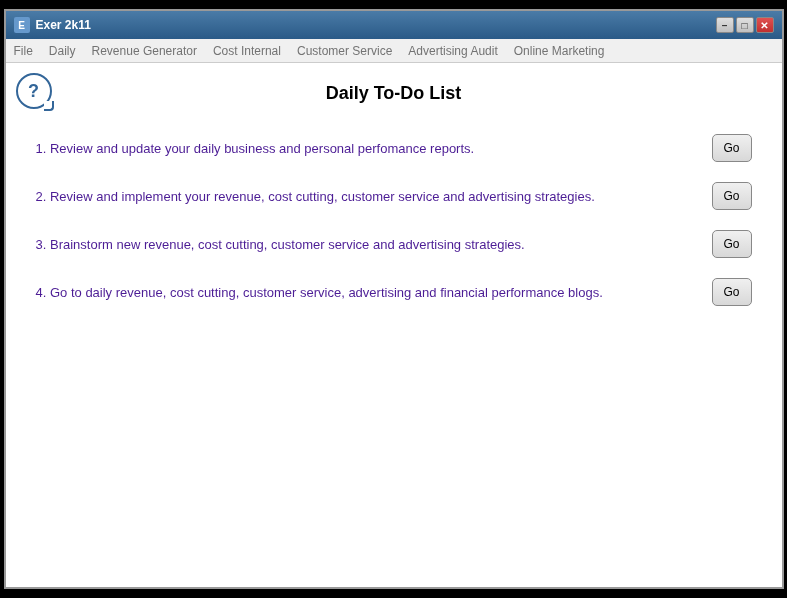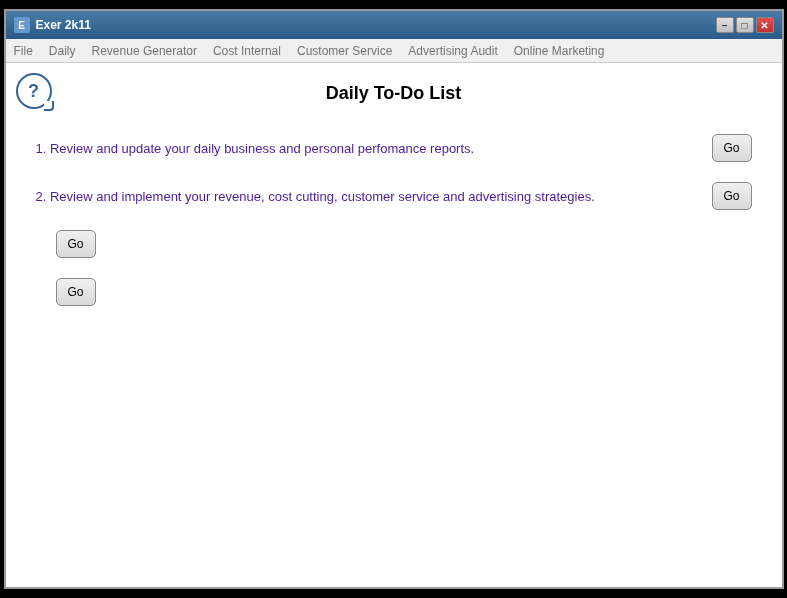--- a/index.html
+++ b/index.html
@@ -259,23 +259,29 @@
       </div>
 
       <div class="todo-item">
         <span class="todo-text">
           <span>2. </span><span>Review and implement your revenue, cost cutting, customer service and advertising strategies.</span>
         </span>
         <button class="go-button">Go</button>
       </div>
 
       <div class="todo-item">
-        <button class="go-button">Go</button>
-      </div>
-
-      <div class="todo-item">
+        <span class="todo-text">
+          <span>3. </span><span>Brainstorm new revenue, cost cutting, customer service and advertising strategies.</span>
+        </span>
+        <button class="go-button">Go</button>
+      </div>
+
+      <div class="todo-item">
+        <span class="todo-text">
+          <span>4. </span><span>Go to daily revenue, cost cutting, customer service, advertising and financial performance blogs.</span>
+        </span>
         <button class="go-button">Go</button>
       </div>
 
     </div>
   </div>
 
 </div>
 
 </body></html>

